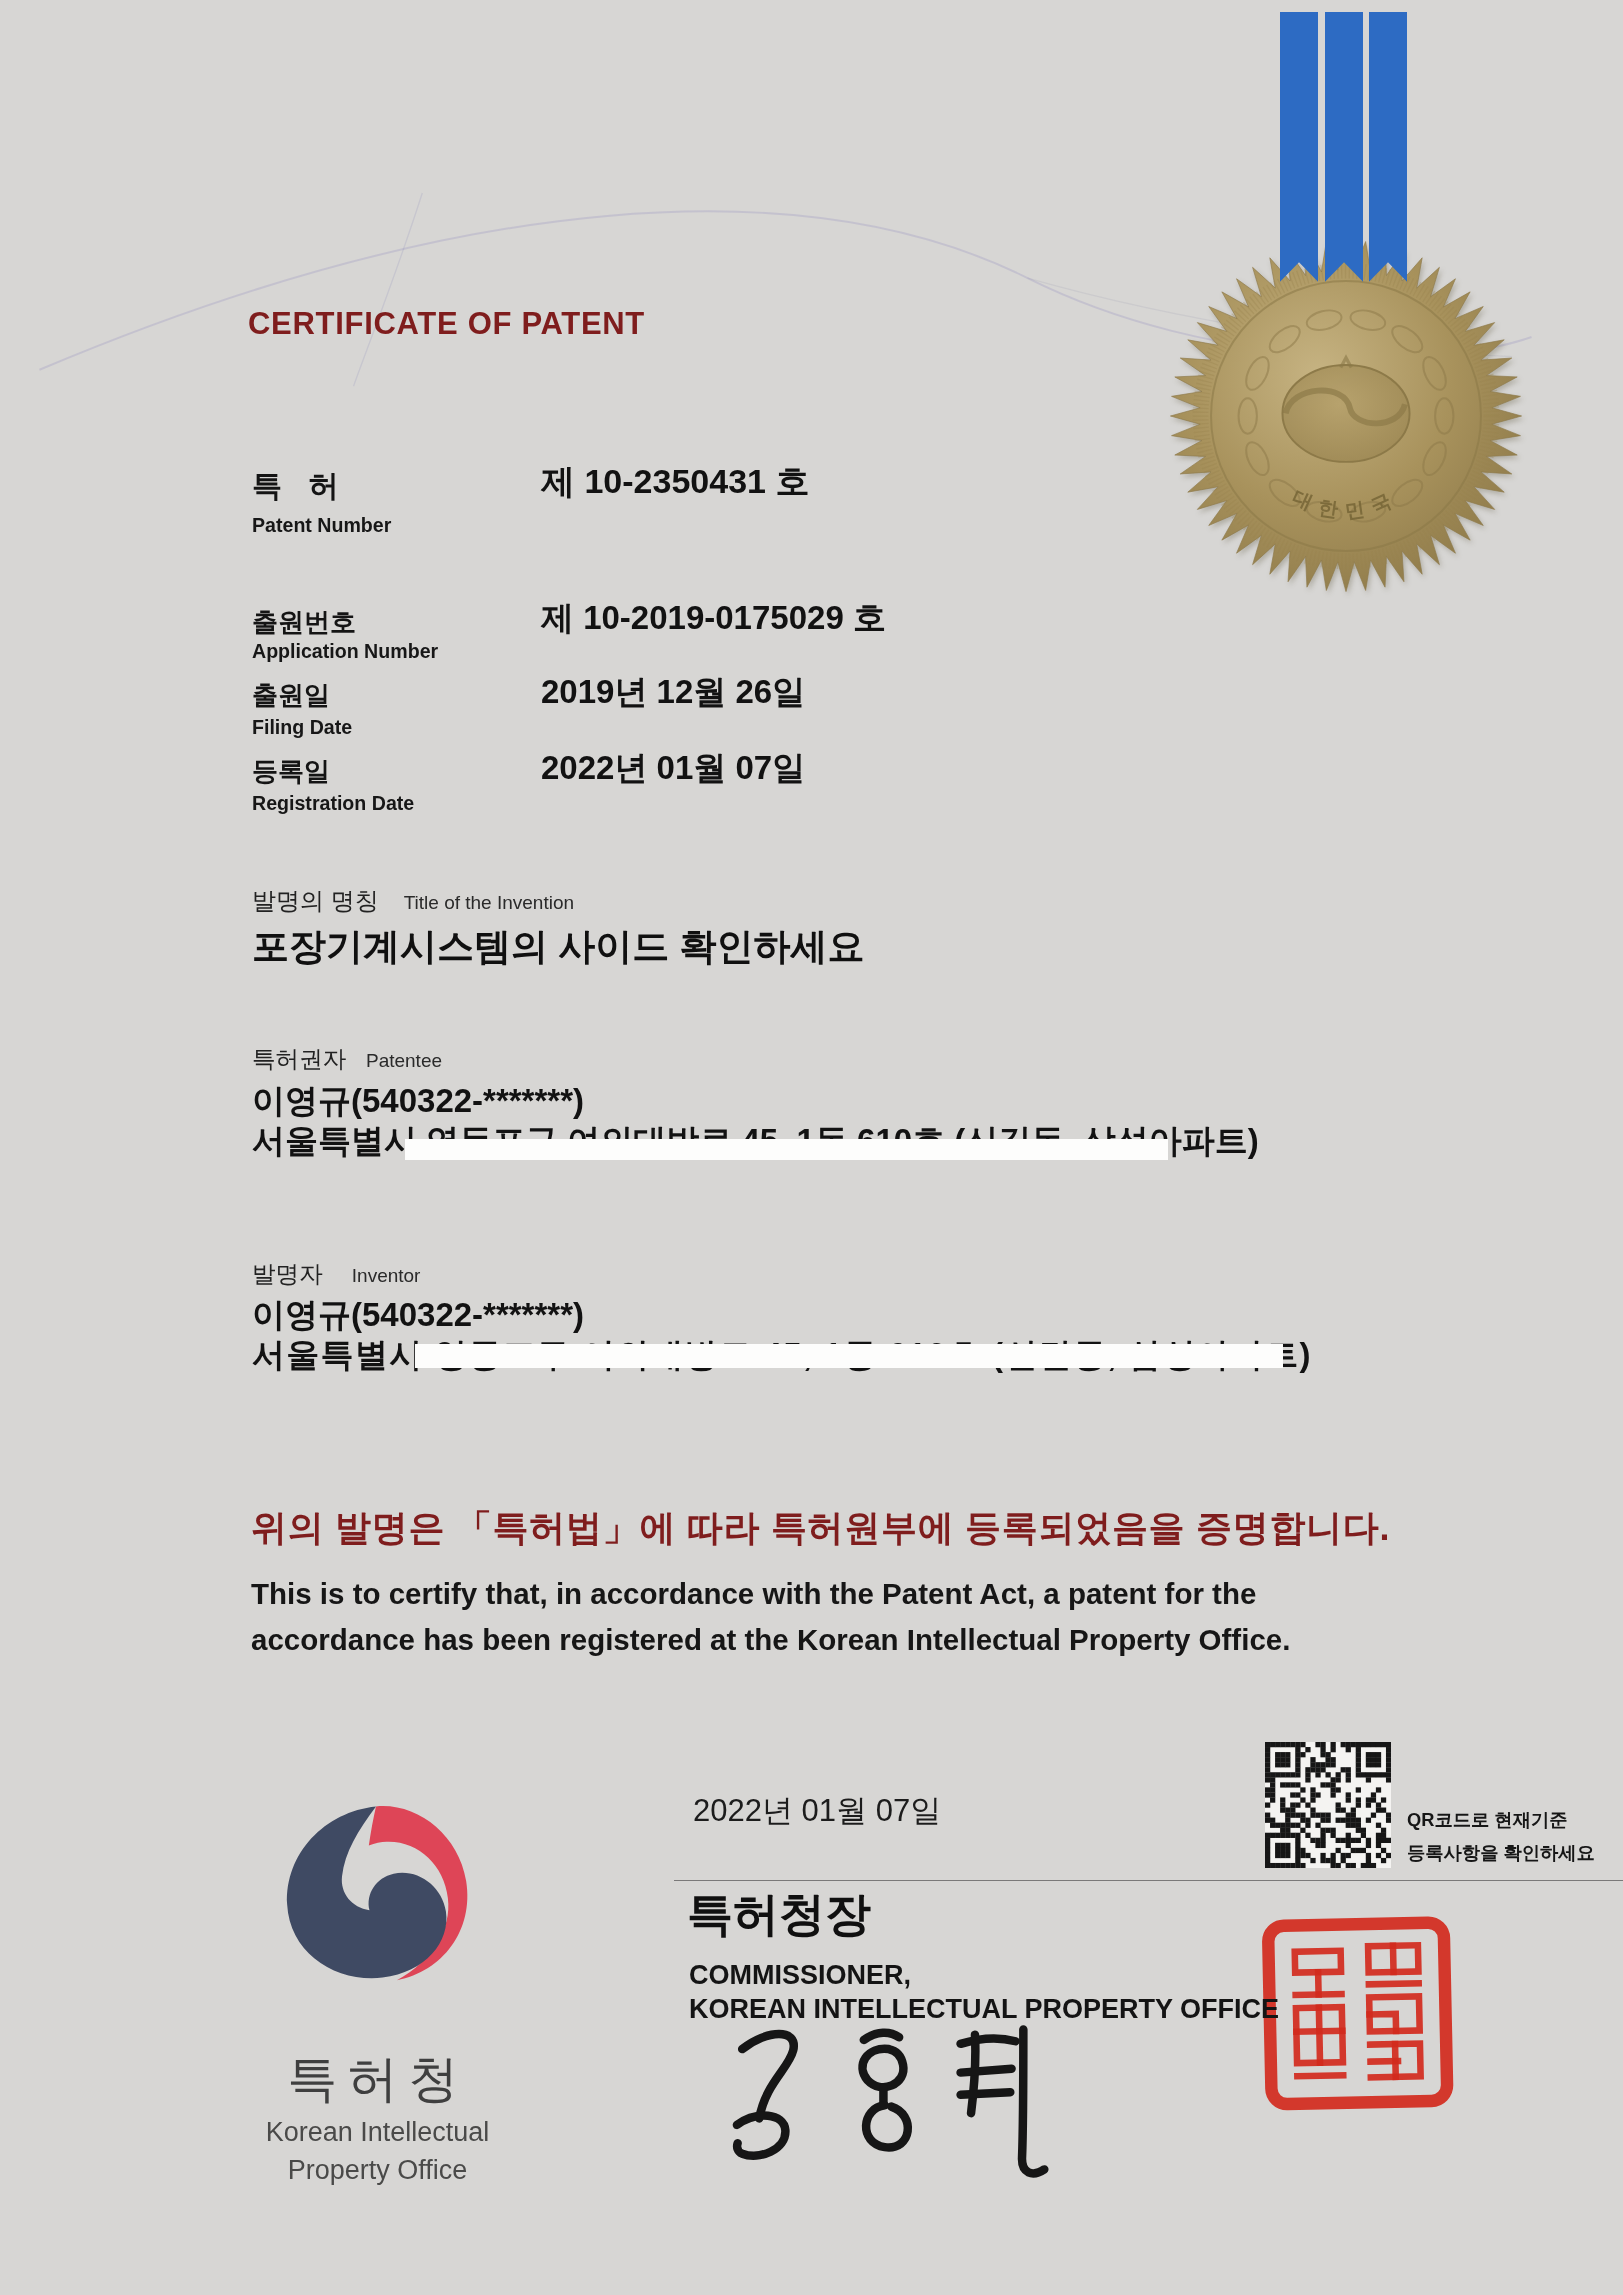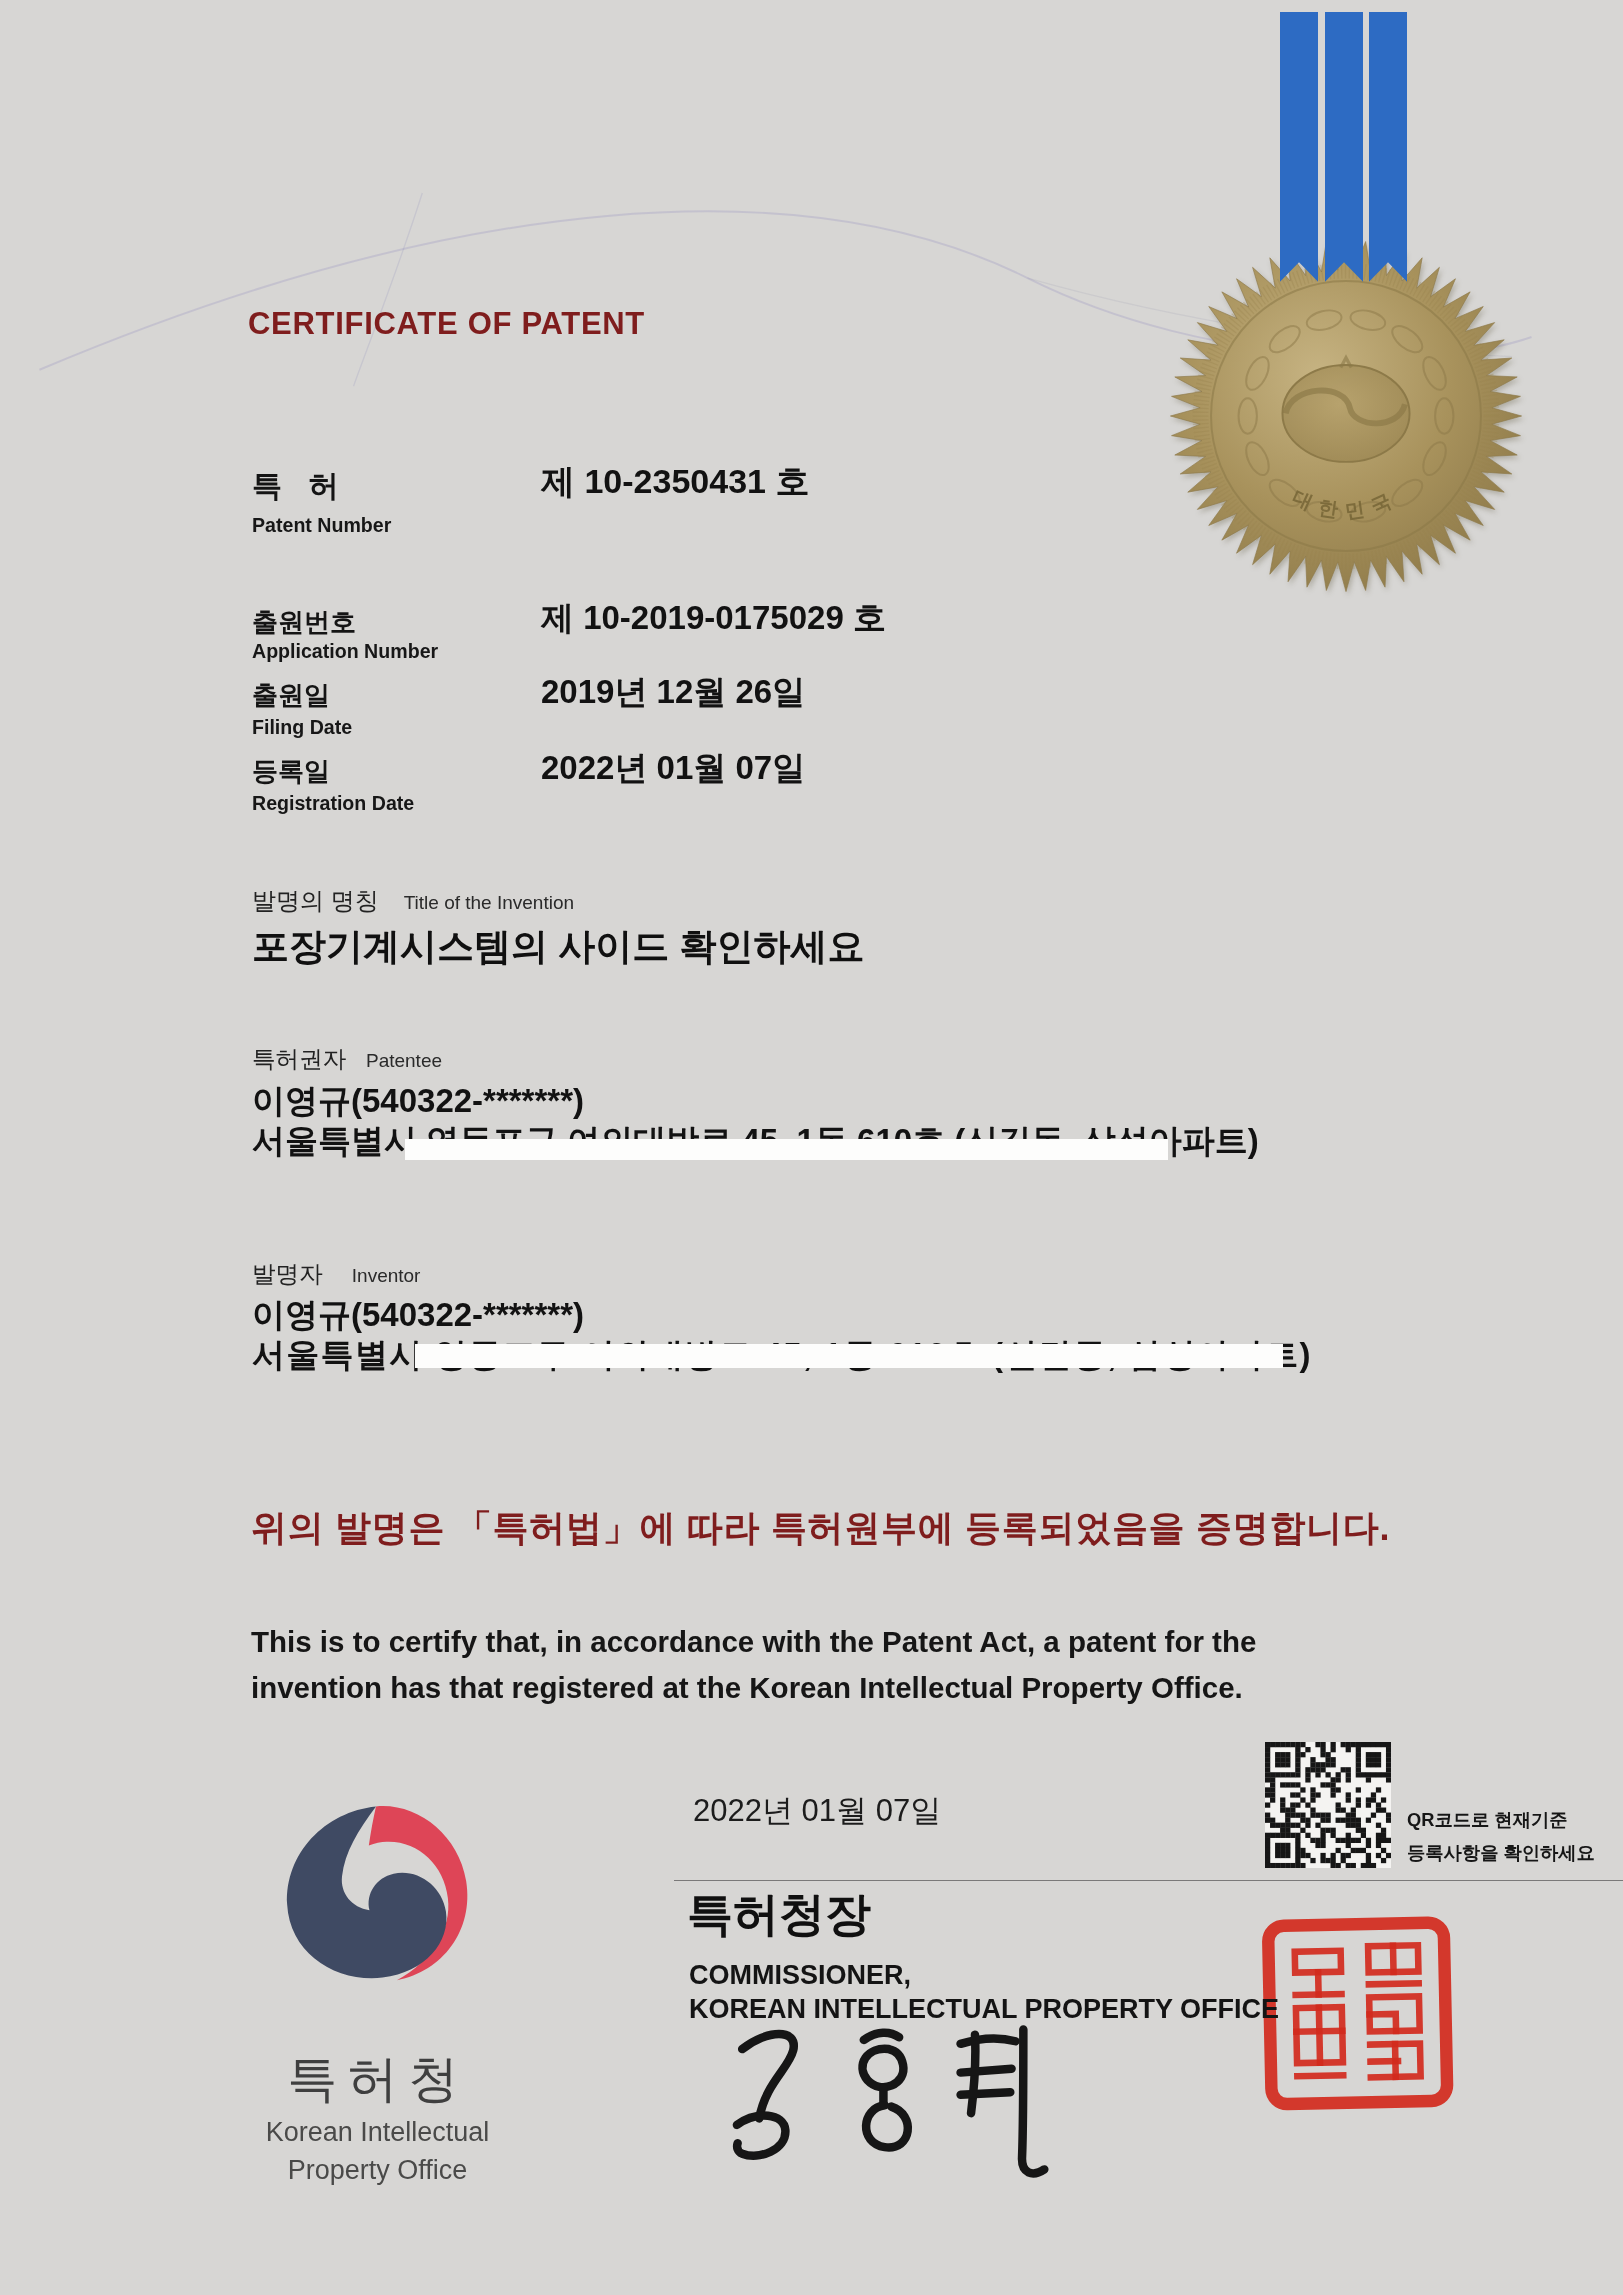--- a/index.html
+++ b/index.html
@@ -15,21 +15,21 @@
   .en-subtitle{font-size:31px;font-weight:700;letter-spacing:0.7px;color:#7f1d1d;}
   .f-label{font-size:27.5px;font-weight:700;color:#141414;}
   .f-sublabel{font-size:19.6px;font-weight:700;color:#171717;}
   .f-value{font-size:33px;font-weight:700;color:#121212;}
   .sec-label{font-size:23.6px;font-weight:500;color:#222;}
   .sec-label-en{font-size:19px;font-weight:400;color:#2a2a2a;margin-left:25px;}
   .name-line{font-size:33px;font-weight:700;color:#121212;}
   .addr-line{font-size:33px;font-weight:700;color:#121212;white-space:nowrap;}
   .invention-title{font-size:37px;font-weight:700;color:#101010;}
   .stmt-kr{font-size:36px;font-weight:700;letter-spacing:0.7px;color:#7f1d1d;}
-  .stmt-en{font-size:29.5px;font-weight:700;color:#161616;margin-top:48px;}
+  .stmt-en{font-size:29.5px;font-weight:700;color:#161616;}
   .issue-date{font-size:31px;font-weight:500;color:#1c1c1c;}
   .qr-caption{font-size:18.3px;font-weight:700;color:#161616;line-height:1.8;}
   .comm-kr{font-size:46px;font-weight:800;color:#101010;}
   .comm-en{font-size:27px;font-weight:700;color:#141414;}
   .footer-kr{font-size:50px;font-weight:500;letter-spacing:10.5px;color:#3f3f3f;text-align:center;}
   .footer-en{font-size:27px;font-weight:500;color:#4a4a49;text-align:center;line-height:1.42;}
   .redact{background:#fdfdfc;}
   .scanline{background:rgba(45,45,45,.55);}
   .ribbon{background:#2d6bc3;clip-path:polygon(0 0,100% 0,100% 100%,50% calc(100% - 19.6px),0 100%);}
   svg{display:block;}
@@ -128,21 +128,21 @@
     <span class="sec-label">발명자</span><span class="sec-label-en" style="margin-left:29px;">Inventor</span>
   </div>
   <div class="abs name-line" style="left:252px;top:1293px;">이영규(540322-*******)</div>
   <div class="abs addr-line" style="left:252px;top:1333px;letter-spacing:1.3px;">
     <span>서울특별시 </span><span>영등포구 여의대방로 45, 1동 610호 (신길동, 삼성아파트)</span>
   </div>
   <div class="abs redact" style="left:415px;top:1344px;width:868px;height:23.6px;"></div>
 
   <div class="abs stmt-kr" style="left:251px;top:1504px;">위의 발명은 「특허법」에 따라 특허원부에 등록되었음을 증명합니다.</div>
   <div class="abs stmt-en" style="left:251px;top:1577px;">This is to certify that, in accordance with the Patent Act, a patent for the</div>
-  <div class="abs stmt-en" style="left:251px;top:1623px;">invention has that registered at the Korean Intellectual Property Office.</div>
+  <div class="abs stmt-en" style="left:251px;top:1623px;">accordance has been registered at the Korean Intellectual Property Office.</div>
 
   <div class="abs issue-date" style="left:693px;top:1790px;">2022년 01월 07일</div>
 
   <svg class="abs" style="left:1265px;top:1742px;" width="126" height="126" viewBox="0 0 192 192">
     <rect x="0" y="0" width="192" height="192" fill="#f4f3f1"></rect>
     <g id="qr-modules" fill="#161616">
         <rect x="0.00" y="0.00" width="8" height="8"></rect>
         <rect x="7.68" y="0.00" width="8" height="8"></rect>
         <rect x="15.36" y="0.00" width="8" height="8"></rect>
         <rect x="23.04" y="0.00" width="8" height="8"></rect>

